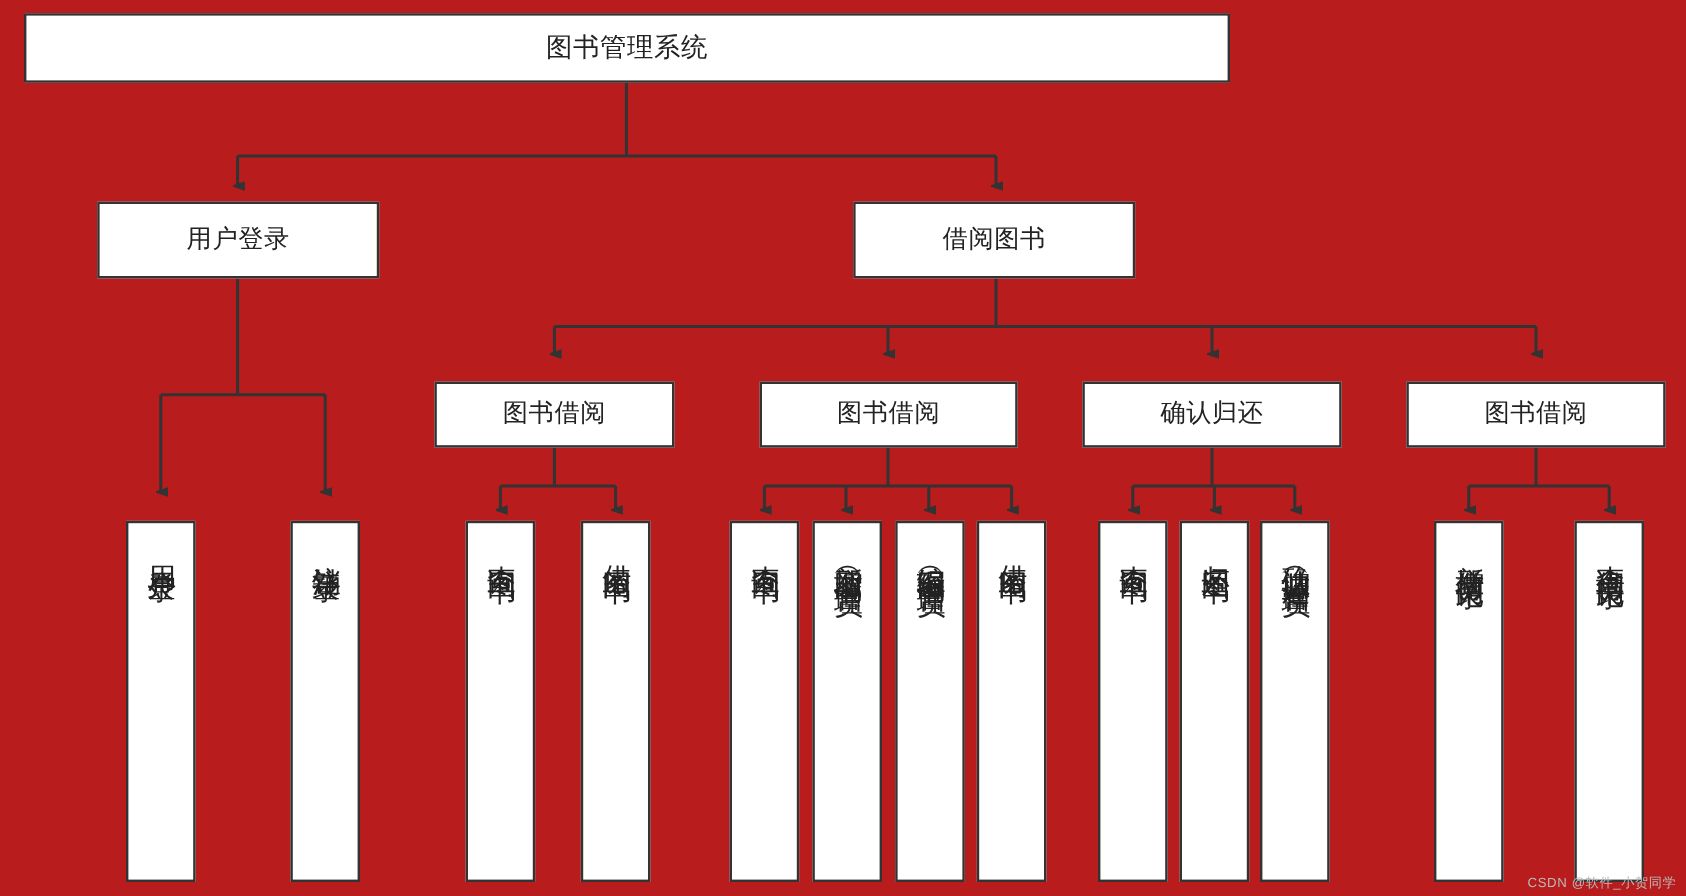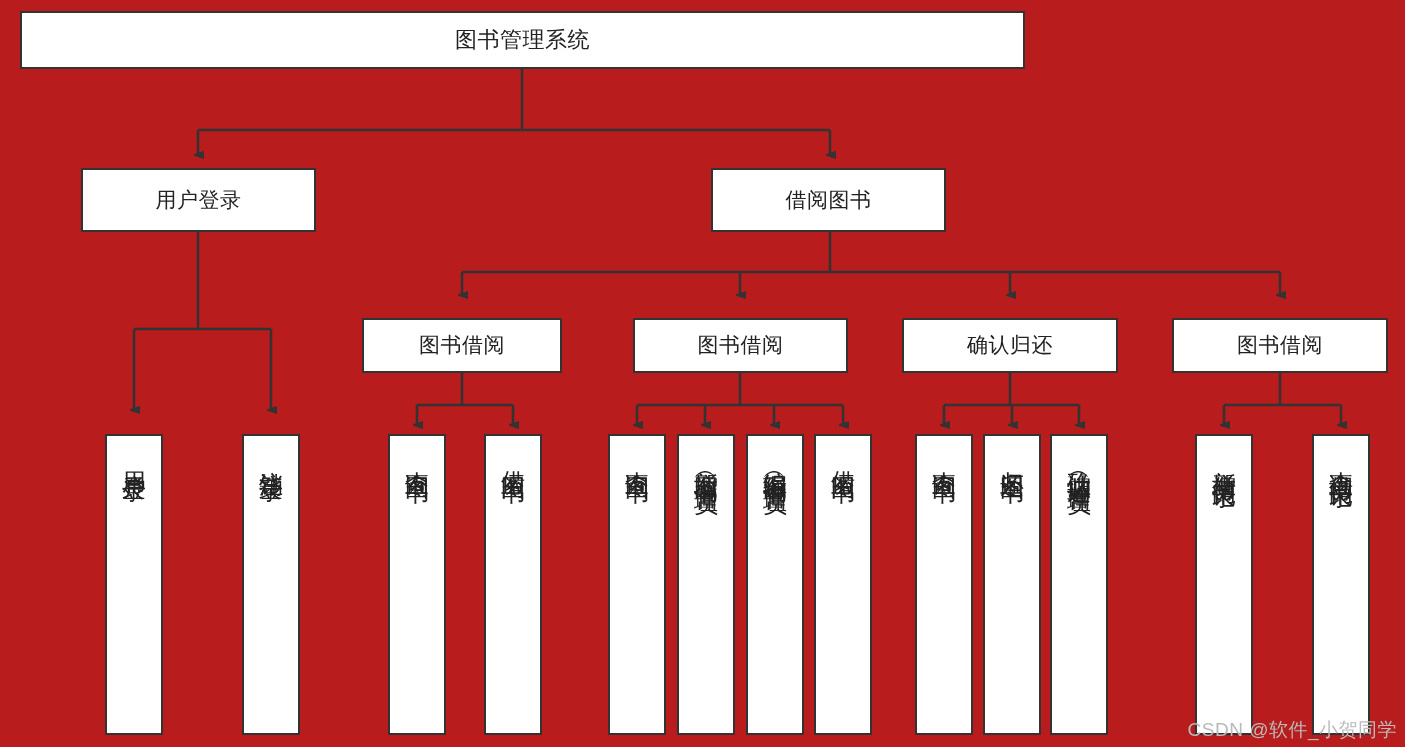--- a/index.html
+++ b/index.html
@@ -54,21 +54,21 @@
     font-size: 24px;
     line-height: 1.0;
     letter-spacing: 3px;
     white-space: nowrap;
   }
   .node.root .label { font-size: 22px; }
   .watermark {
     position: absolute;
     right: 8px;
     bottom: 4px;
-    font-size: 19px;
+    font-size: 11px;
     color: #b9b9b9;
     white-space: nowrap;
     letter-spacing: 0.5px;
   }
 </style>
 </head>
 <body>
 
 <div id="canvas">
 

